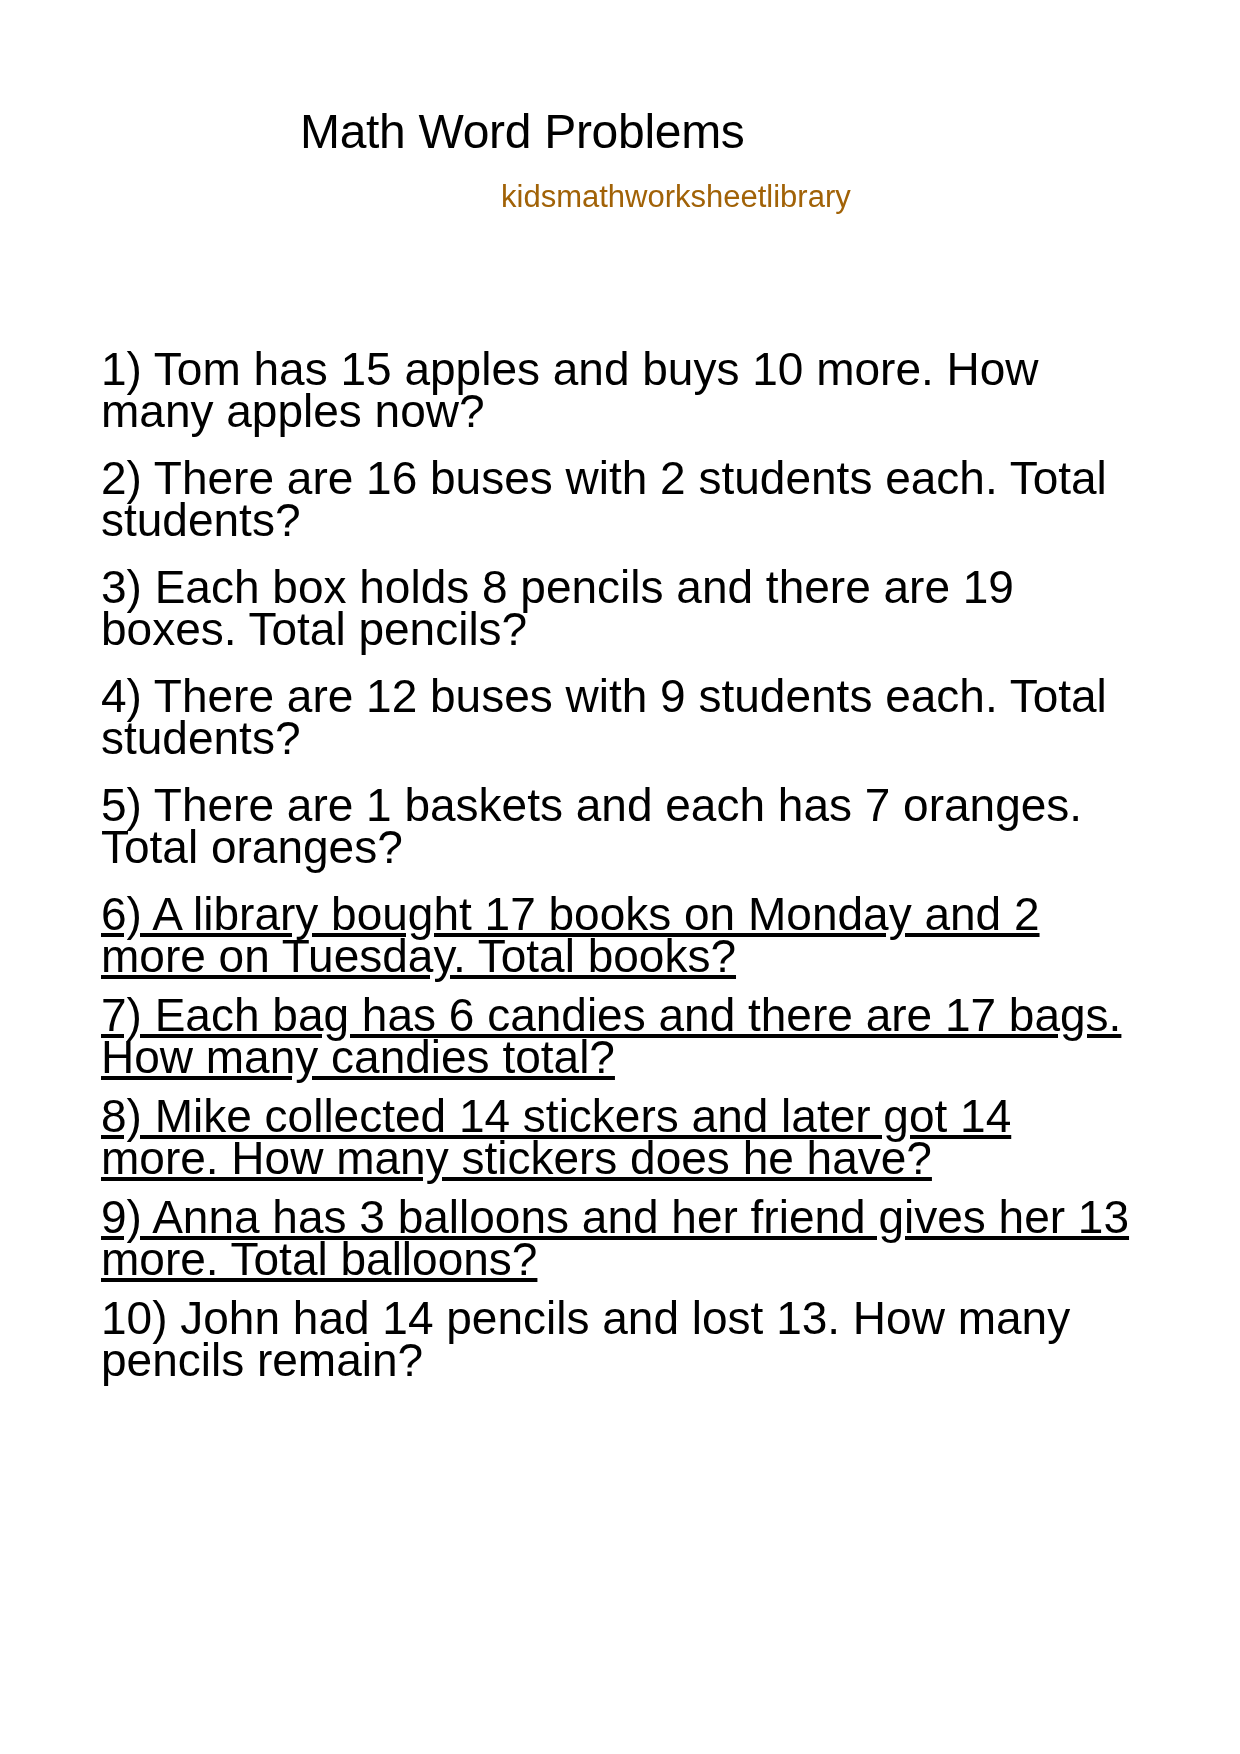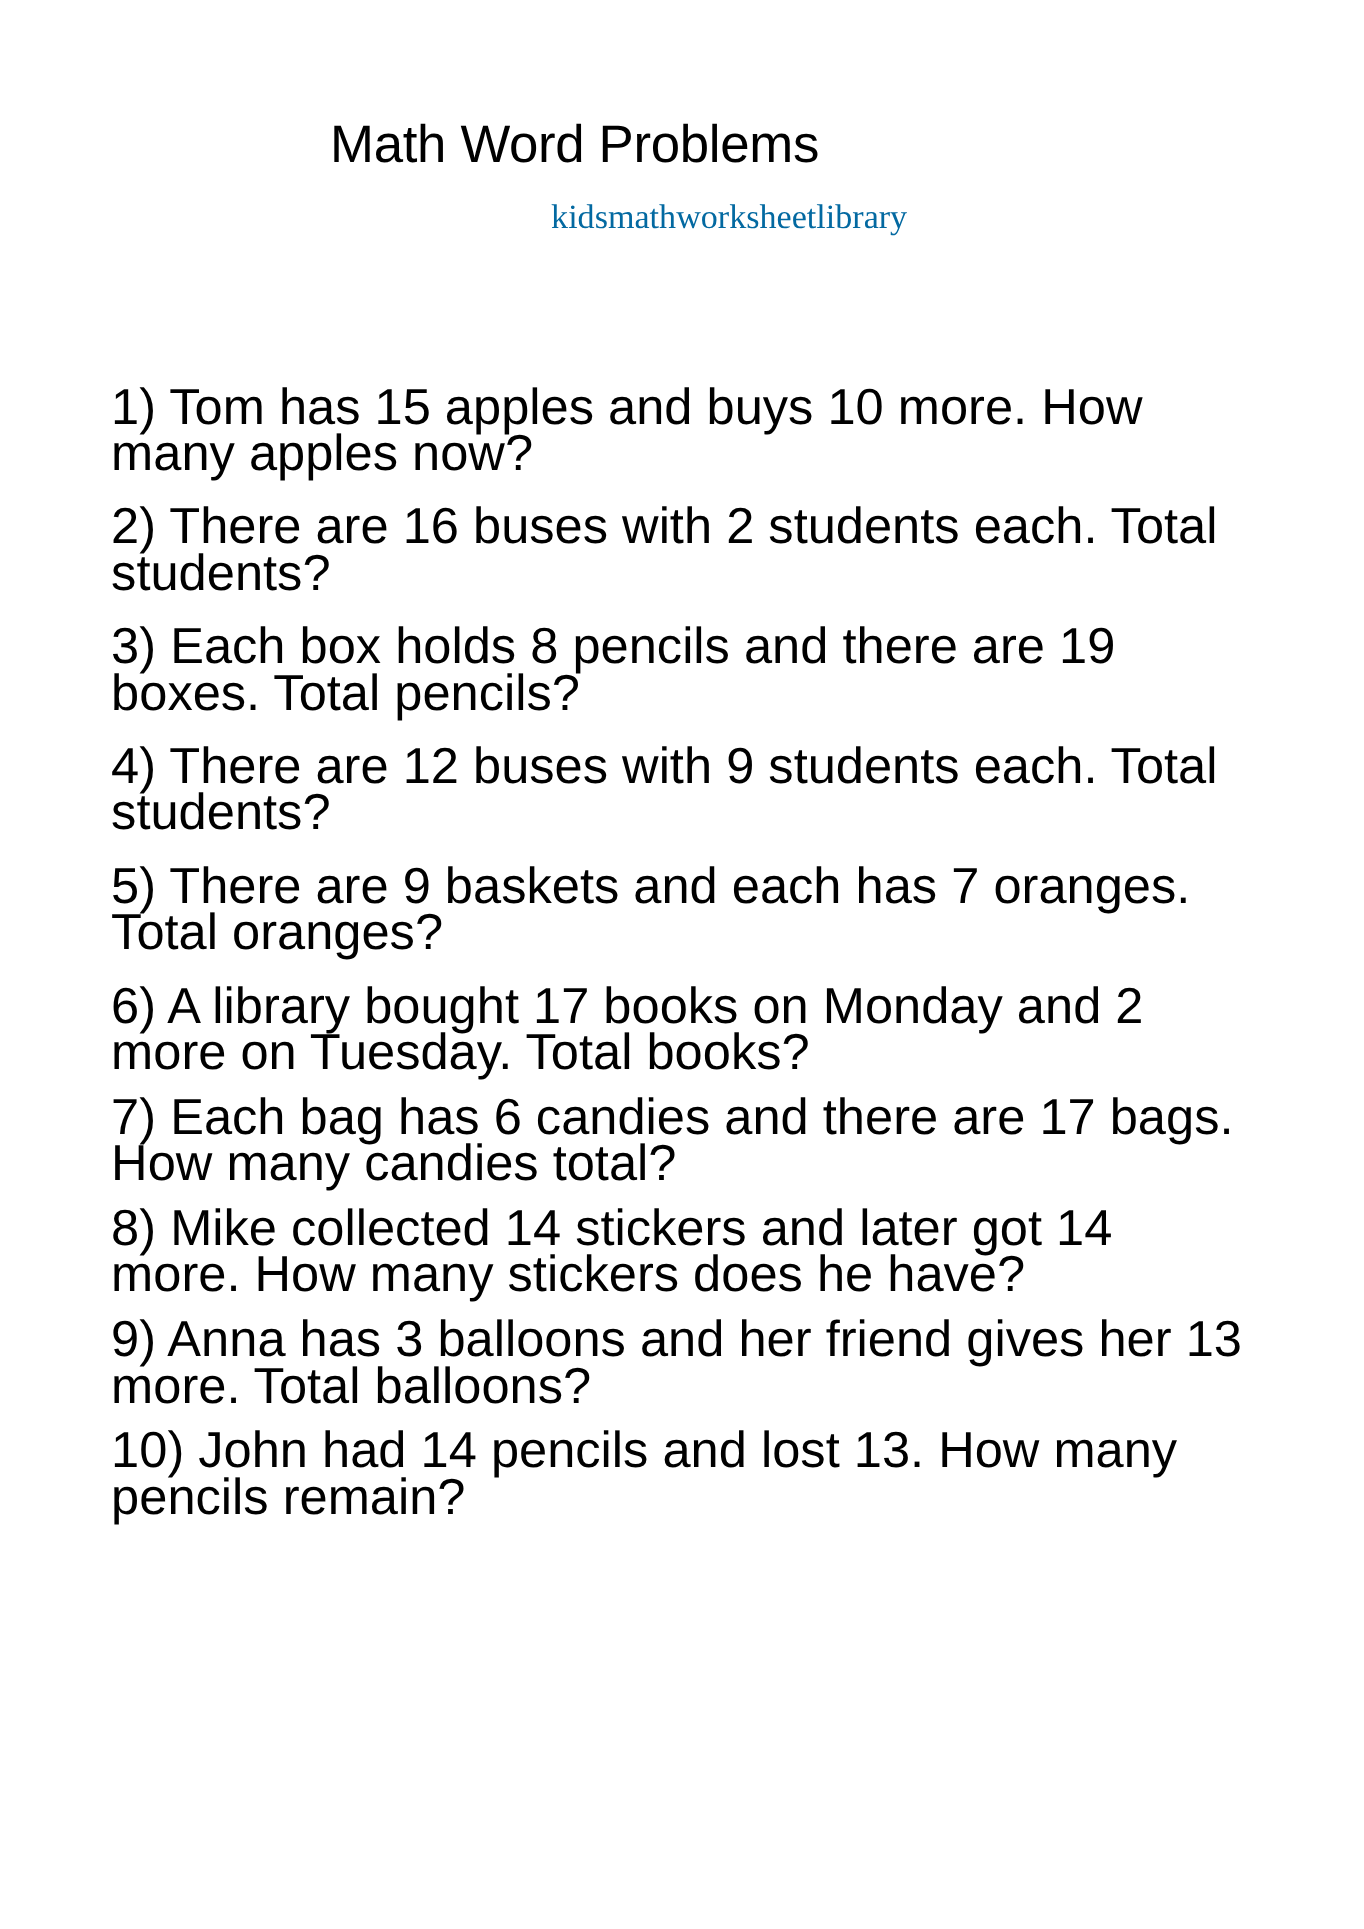--- a/index.html
+++ b/index.html
@@ -25,52 +25,52 @@
       line-height: 72px;
       white-space: nowrap;
       letter-spacing: -0.3px;
     }
     .subtitle {
       position: absolute;
       left: 501px;
       top: 178px;
       font-size: 31px;
       line-height: 38px;
-      color: #0369a1;
+      color: #a16207;
       white-space: nowrap;
-      font-family: Liberation Serif, serif;
     }
     .problems {
       position: absolute;
       left: 101px;
       top: 348px;
       width: 1040px;
       margin: 0;
       padding: 0;
       list-style: none;
     }
     .problem {
       font-size: 46px;
       line-height: 42px;
       margin: 0 0 25px 0;
     }
     .problem.two-line {
       margin-bottom: 17px;
+      text-decoration: underline;
     }
   </style>
 </head>
 <body>
 
 <h1 class="title">Math Word Problems</h1>
 <div class="subtitle">kidsmathworksheetlibrary</div>
 
 <ul class="problems">
   <li class="problem">1) Tom has 15 apples and buys 10 more. How many apples now?</li>
   <li class="problem">2) There are 16 buses with 2 students each. Total students?</li>
   <li class="problem">3) Each box holds 8 pencils and there are 19 boxes. Total pencils?</li>
   <li class="problem">4) There are 12 buses with 9 students each. Total students?</li>
-  <li class="problem">5) There are 9 baskets and each has 7 oranges. Total oranges?</li>
+  <li class="problem">5) There are 1 baskets and each has 7 oranges. Total oranges?</li>
   <li class="problem two-line">6) A library bought 17 books on Monday and 2 more on Tuesday. Total books?</li>
   <li class="problem two-line">7) Each bag has 6 candies and there are 17 bags. How many candies total?</li>
   <li class="problem two-line">8) Mike collected 14 stickers and later got 14 more. How many stickers does he have?</li>
   <li class="problem two-line">9) Anna has 3 balloons and her friend gives her 13 more. Total balloons?</li>
   <li class="problem">10) John had 14 pencils and lost 13. How many pencils remain?</li>
 </ul>
 
 </body></html>

